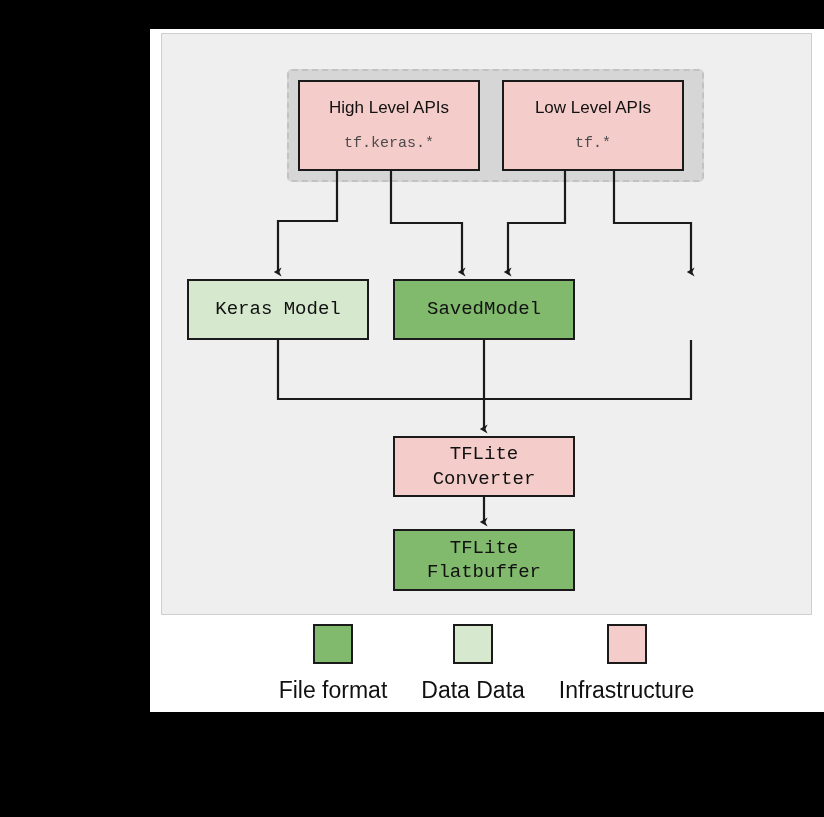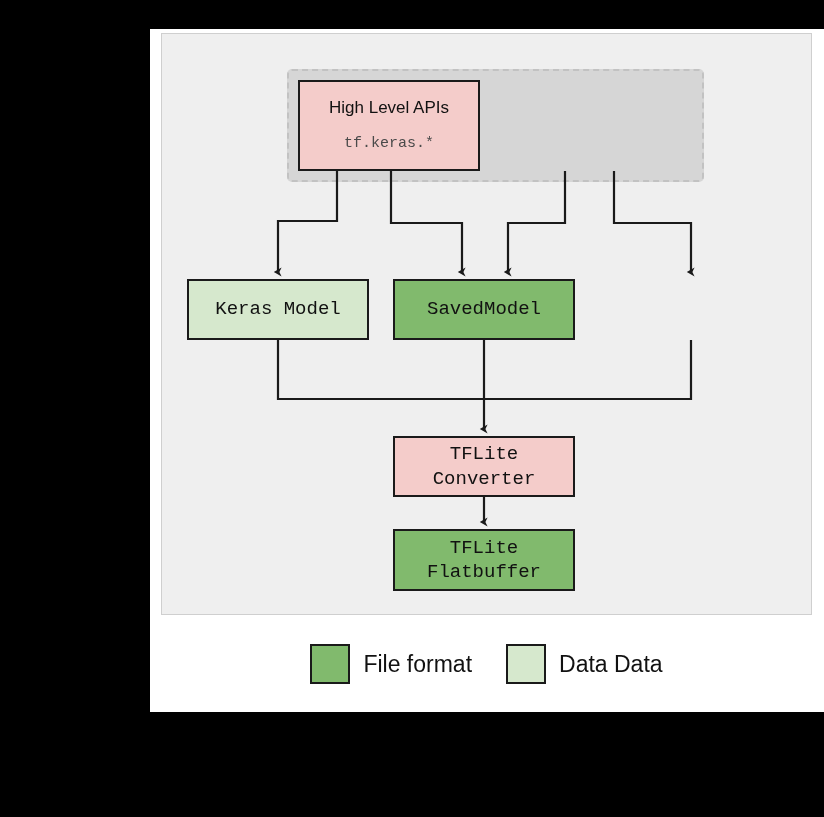--- a/index.html
+++ b/index.html
@@ -114,21 +114,21 @@
     width: 651px;
     height: 70px;
     display: flex;
     flex-direction: row;
     align-items: center;
     justify-content: center;
     gap: 34px;
   }
   .legend-item {
     display: flex;
-    flex-direction: row;
+    flex-direction: column;
     align-items: center;
     gap: 13px;
   }
   .legend-swatch {
     width: 40px;
     height: 40px;
     border: 2.5px solid #1a1a1a;
     box-sizing: border-box;
   }
   .legend-label {
@@ -174,20 +174,24 @@
 
           <path d="M 322,463 L 322,488" marker-end="url(#arrowhead)"></path>
         </g>
       </svg>
 
       <div class="node fill-infra" id="node-high-level-apis">
         <div class="title-sans">High Level APIs</div>
         <div class="sub-mono">tf.keras.*</div>
       </div>
 
+      <div class="node fill-infra" id="node-low-level-apis">
+        <div class="title-sans">Low Level APIs</div>
+        <div class="sub-mono">tf.*</div>
+      </div>
 
       <div class="node fill-file" id="node-savedmodel">
         <div class="title-mono">SavedModel</div>
       </div>
 
       <div class="node fill-data" id="node-keras-model">
         <div class="title-mono">Keras Model</div>
       </div>
 
 
@@ -208,17 +212,21 @@
       <div class="legend-item">
         <span class="legend-swatch" style="background:#81ba6d;"></span>
         <span class="legend-label">File format</span>
       </div>
 
       <div class="legend-item">
         <span class="legend-swatch" style="background:#d6e8cd;"></span>
         <span class="legend-label">Data Data</span>
       </div>
 
+      <div class="legend-item">
+        <span class="legend-swatch" style="background:#f4ccca;"></span>
+        <span class="legend-label">Infrastructure</span>
+      </div>
 
     </div>
 
   </div>
 </div>
 
 </body></html>

